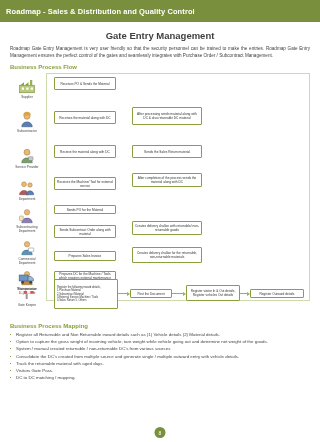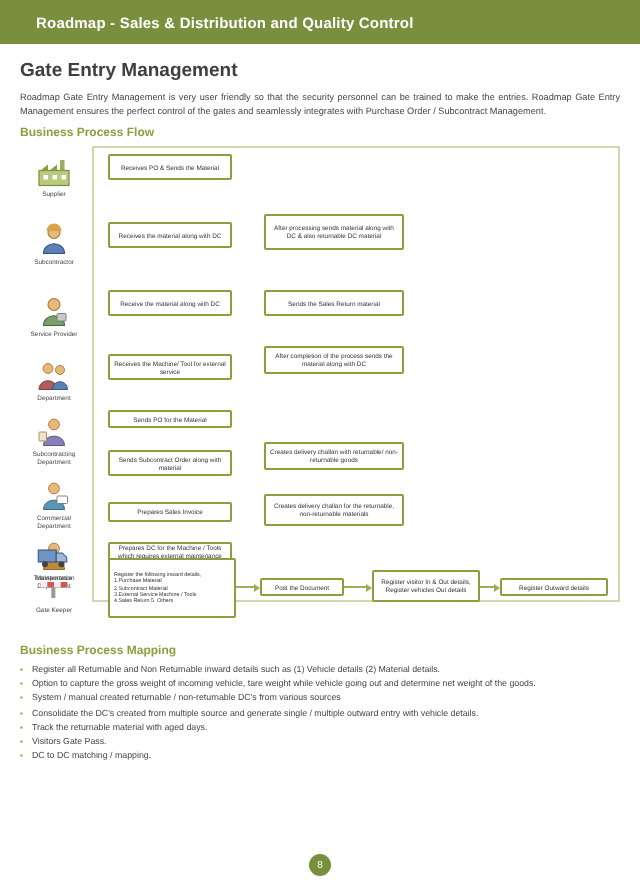--- a/index.html
+++ b/index.html
@@ -13,29 +13,30 @@
   }
   .page { position:relative; width:320px; height:442px; background:#fff; }
 
   
   .topbar {
     position:absolute; left:0; top:0; width:320px; height:22px;
     background:#7a8f3d;
     display:flex; align-items:center;
   }
   .topbar-title {
-    color:#ffffff; font-size:7.5px; font-weight:bold; padding-left:18px;
+    color:#ffffff; font-size:7.5px; font-weight:bold; padding-left:6px;
     letter-spacing:0.1px;
   }
 
   .content { position:absolute; left:0; top:22px; width:320px; padding:0 10px; }
 
   h1.section-title {
     font-size:9.5px; font-weight:bold; color:#3f3f3f;
     margin:8px 0 4px 0;
+    text-align:center;
   }
   p.intro {
     font-size:4.6px; line-height:1.55; color:#444; margin:0 0 5px 0;
     text-align:justify;
   }
   h2.sub-title {
     font-size:6px; font-weight:bold; color:#8aa03f; margin:2px 0 3px 0;
   }
 
   

